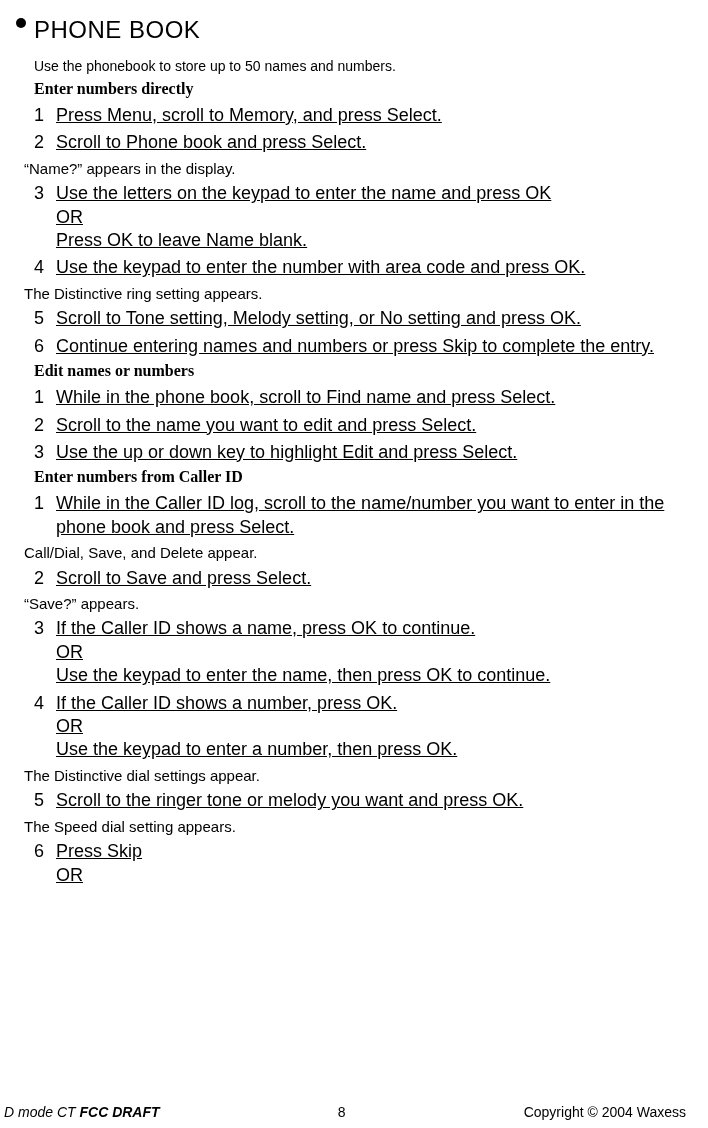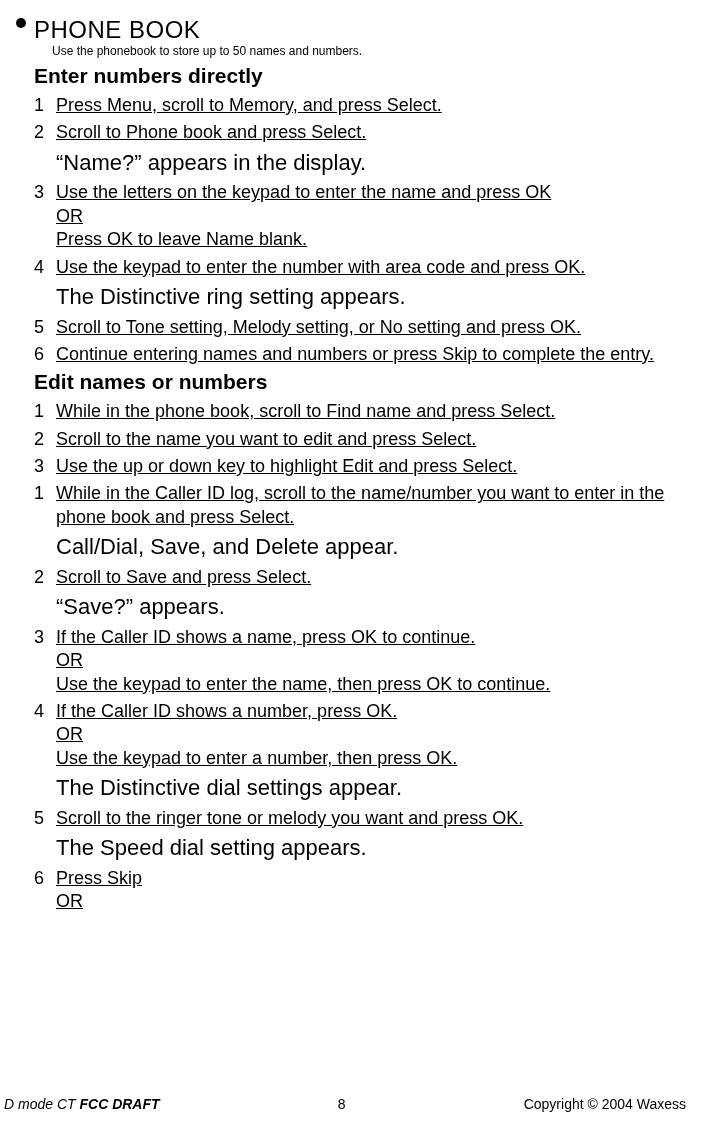--- a/index.html
+++ b/index.html
@@ -17,58 +17,60 @@
     left: 16px;
     top: 18px;
     width: 10px;
     height: 10px;
     background: #000;
     border-radius: 50%;
   }
   .title {
     font-size: 24px;
     margin-left: 34px;
+    margin-bottom: 14px;
     letter-spacing: 0.5px;
   }
   .intro {
-    font-size: 12px;
-    margin-left: 52px;
+    font-size: 14px;
+    margin-left: 34px;
     margin-bottom: 6px;
   }
   .subhead {
-    font-size: 21px;
+    font-size: 16px;
     font-weight: bold;
     margin-left: 34px;
     margin-top: 4px;
     margin-bottom: 6px;
+    font-family: Liberation Serif, serif;
   }
   .step {
     display: flex;
     margin-left: 34px;
     font-size: 18px;
     line-height: 1.3;
     margin-bottom: 4px;
   }
   .step .num {
     width: 22px;
     flex-shrink: 0;
   }
   .step .txt {
     flex: 1;
     text-decoration: underline;
   }
   .note {
-    margin-left: 56px;
-    font-size: 22px;
+    margin-left: 24px;
+    font-size: 15px;
     line-height: 1.3;
     margin-bottom: 4px;
   }
   .footer {
     position: absolute;
-    bottom: 16px;
+    bottom: 8px;
     left: 0;
     width: 708px;
     display: flex;
     justify-content: space-between;
     align-items: flex-end;
     font-size: 14px;
     padding: 0 22px 0 4px;
   }
   .footer .left { font-style: italic; }
   .footer .left .bold { font-weight: bold; }
@@ -116,20 +118,21 @@
       <div class="txt">While in the phone book, scroll to Find name and press Select.</div>
     </div>
     <div class="step">
       <div class="num">2</div>
       <div class="txt">Scroll to the name you want to edit and press Select.</div>
     </div>
     <div class="step">
       <div class="num">3</div>
       <div class="txt">Use the up or down key to highlight Edit and press Select.</div>
     </div>
+    <div class="subhead">Enter numbers from Caller ID</div>
     <div class="step">
       <div class="num">1</div>
       <div class="txt">While in the Caller ID log, scroll to the name/number you want to enter in the phone book and press Select.</div>
     </div>
     <div class="note">Call/Dial, Save, and Delete appear.</div>
     <div class="step">
       <div class="num">2</div>
       <div class="txt">Scroll to Save and press Select.</div>
     </div>
     <div class="note">“Save?” appears.</div>

